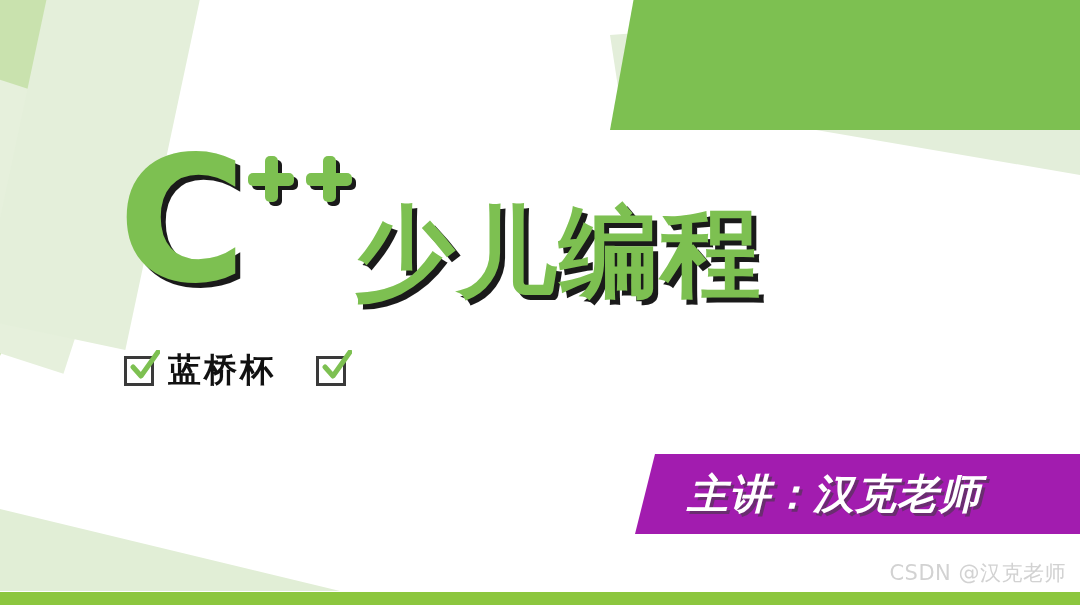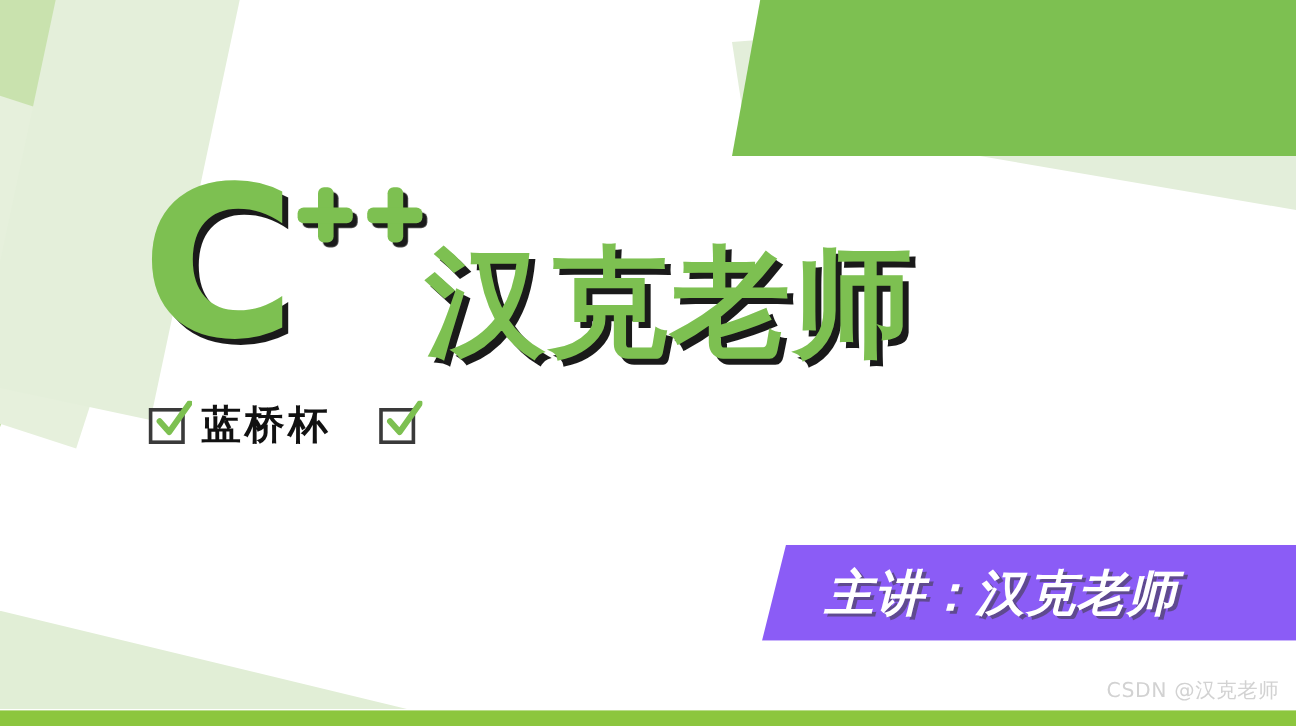--- a/index.html
+++ b/index.html
@@ -125,21 +125,21 @@
     text-shadow: 5px 5px 0 #1a1a1a;
     margin-left: 2px;
     align-self: flex-end;
     letter-spacing: 2px;
   }
 
   
   .check-row {
     position: absolute;
     left: 124px;
-    top: 332px;
+    top: 348px;
     display: flex;
     align-items: center;
     gap: 40px;
   }
   .check-item {
     display: flex;
     align-items: center;
     gap: 14px;
   }
   .checkbox {
@@ -166,21 +166,21 @@
     white-space: nowrap;
   }
 
   
   .banner {
     position: absolute;
     right: 0;
     top: 454px;
     width: 445px;
     height: 80px;
-    background: #8b5cf6;
+    background: #a21caf;
     clip-path: polygon(4.5% 0%, 100% 0%, 100% 100%, 0% 100%);
     display: flex;
     align-items: center;
   }
   .banner-text {
     margin-left: 52px;
     font-family: "DejaVu Sans", sans-serif;
     font-weight: 700;
     font-style: italic;
     font-size: 41px;
@@ -189,21 +189,21 @@
     text-shadow: 3px 3px 0 rgba(60,60,60,0.55);
     white-space: nowrap;
   }
 
   
   .watermark {
     position: absolute;
     right: 14px;
     bottom: 18px;
     font-family: "DejaVu Sans", sans-serif;
-    font-size: 17px;
+    font-size: 21px;
     color: #d2d2d2;
     letter-spacing: 0.5px;
     white-space: nowrap;
   }
 </style>
 </head>
 <body>
 
 <div class="slide">
 
@@ -219,21 +219,21 @@
 
   <div class="title-block">
     <div class="title-row">
       <div class="cpp-wrap">
         <span class="letter-c">C</span>
         <span class="plus-group">
           <span class="plus"></span>
           <span class="plus"></span>
         </span>
       </div>
-      <span class="cn-title">汉克老师</span>
+      <span class="cn-title">少儿编程</span>
     </div>
   </div>
 
   <div class="check-row">
 
     <div class="check-item">
       <span class="checkbox">
         <svg class="tick" viewBox="0 0 30 32">
           <path d="M3 17 L11 26 L28 2" fill="none" stroke="#7dc051" stroke-width="5" stroke-linecap="round" stroke-linejoin="round"></path>
         </svg>

